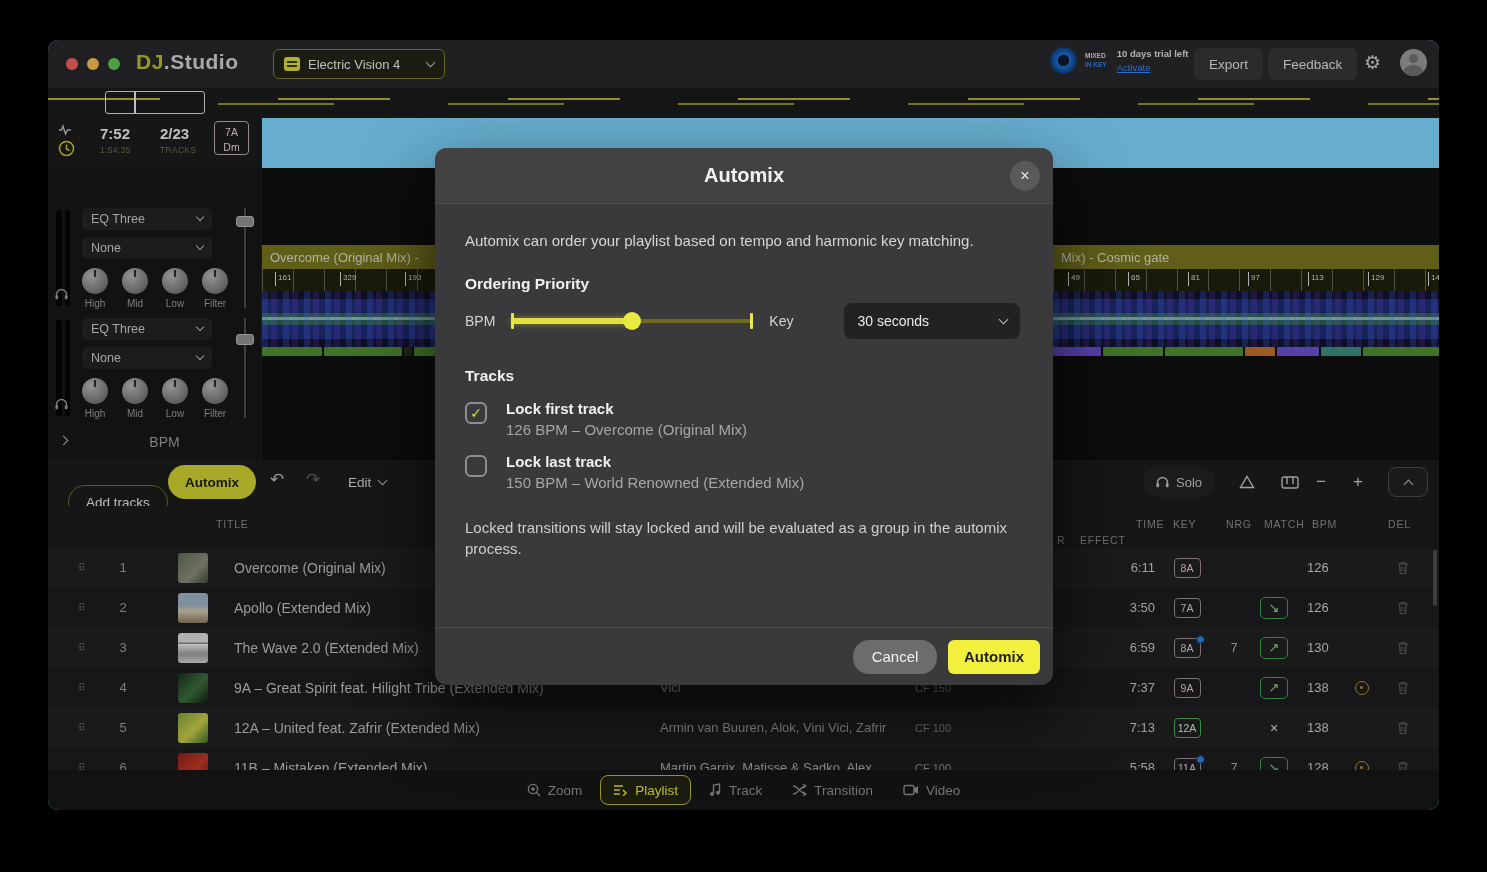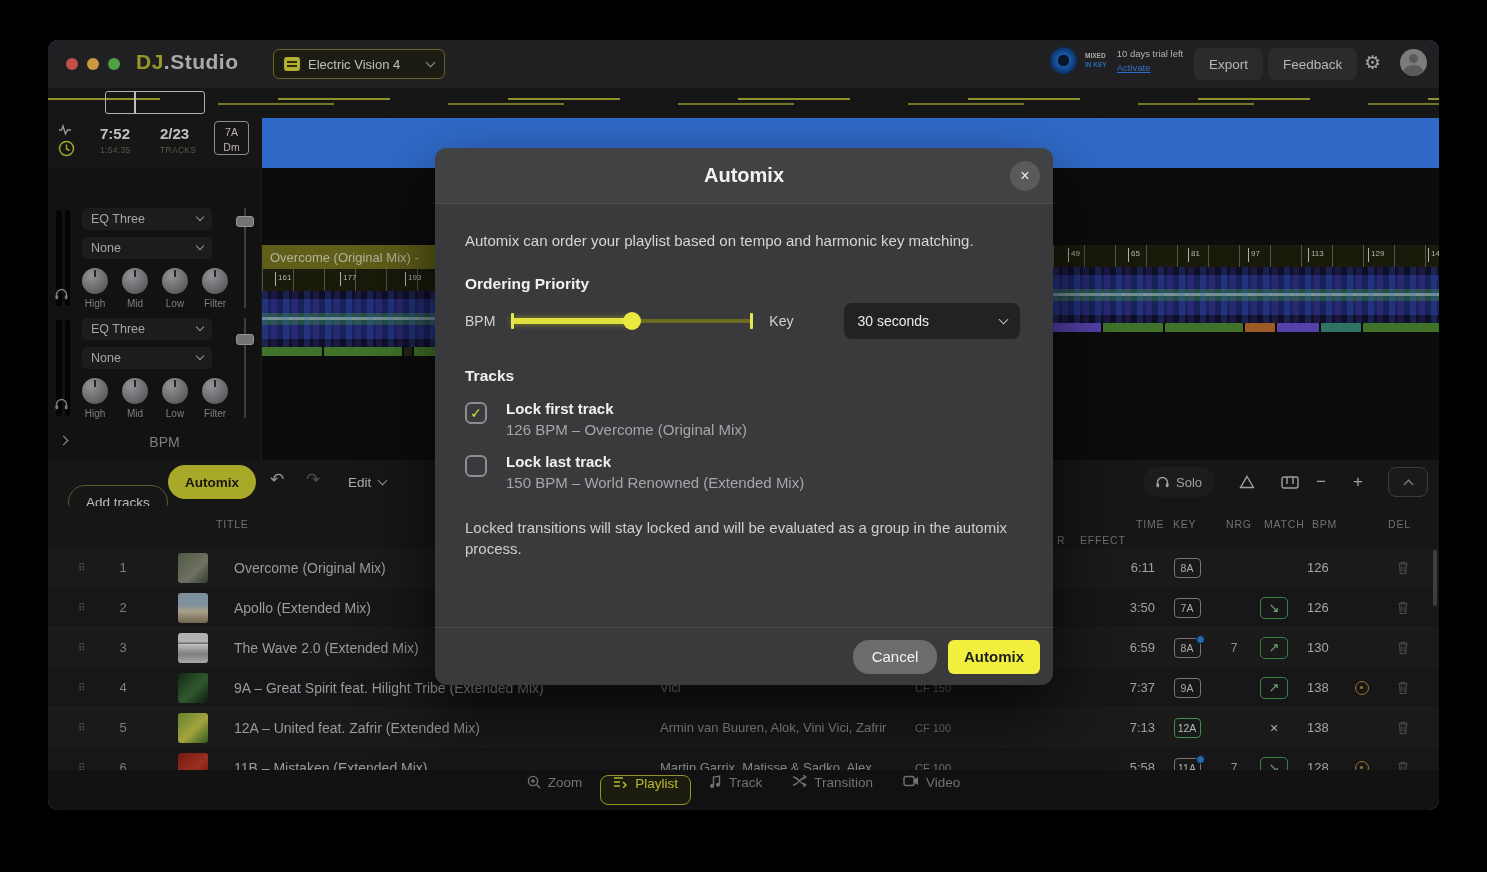--- a/index.html
+++ b/index.html
@@ -1,19 +1,19 @@
 <!DOCTYPE html>
 <html><head>
 <meta charset="utf-8">
 <style>
   * { margin:0; padding:0; box-sizing:border-box; }
   html,body { width:1487px; height:872px; background:#000; overflow:hidden;
     font-family:"Liberation Sans","DejaVu Sans",sans-serif; }
   .window { position:absolute; left:48px; top:40px; width:1391px; height:770px;
-    background:#3b82f6; border-radius:10px; overflow:hidden; }
+    background:#7dd3fc; border-radius:10px; overflow:hidden; }
 
   
   .topbar { position:absolute; left:0; top:0; width:100%; height:48px; background:#28282a; }
   .lights { position:absolute; left:18px; top:18px; display:flex; gap:9px; }
   .light { width:12px; height:12px; border-radius:50%; }
   .l-red{background:#f0605a}.l-yel{background:#f5bd4f}.l-grn{background:#61c454}
   .logo { position:absolute; left:88px; top:10px; font-size:21px; font-weight:bold; letter-spacing:.5px; }
   .logo .dj{color:#b8b832}.logo .studio{color:#cfcfd2}
   .proj { position:absolute; left:225px; top:9px; height:30px; width:172px; border:1px solid #7c7c2e;
     border-radius:6px; background:#232316; display:flex; align-items:center; padding:0 10px; gap:8px; }
@@ -23,21 +23,21 @@
   .chev{width:7px;height:7px;border-right:1.6px solid #b9b9bc;border-bottom:1.6px solid #b9b9bc;transform:rotate(45deg);display:inline-block;margin-top:-4px;}
   .toggle{position:absolute;left:605px;top:9px;display:flex;gap:14px;}
   .tg{height:30px;border-radius:7px;display:flex;align-items:center;gap:7px;padding:0 13px;font-size:13.5px;}
   .tg-carousel{color:#9a9a9e;background:#232325;}
   .tg-studio{color:#e3e339;border:1px solid #b9b932;background:#232314;}
   .brand{position:absolute;left:1002px;top:7px;display:flex;gap:8px;align-items:center;}
   .mik{width:27px;height:27px;border-radius:50%;background:radial-gradient(circle,#0a1c30 28%,#1e6fd0 32%,#0d3c78 70%);}
   .brand-txt{font-size:6.5px;line-height:1.3;}
   .brand-txt .b1{color:#cfcfcf;font-weight:bold;}.brand-txt .b2{color:#2f7fd4;font-weight:bold;}
   .trial{font-size:9.5px;line-height:1.45;margin-left:2px;}
-  .trial .t1{color:#d8d8d8;}
+  .trial .t1{color:#d8d8d8;font-weight:bold;}
   .trial .t2{color:#3b82f6;text-decoration:underline;cursor:pointer;}
   .btn-dark{position:absolute;top:8px;height:32px;border-radius:7px;background:#353537;color:#dededf;
     font-size:13.5px;display:flex;align-items:center;padding:0 15px;}
   .gear{position:absolute;left:1316px;top:11px;font-size:19px;color:#c9c9cc;}
   .avatar{position:absolute;left:1352px;top:9px;width:27px;height:27px;border-radius:50%;background:#98989c;overflow:hidden;}
   .avatar:before{content:'';position:absolute;left:9px;top:5px;width:9px;height:9px;border-radius:50%;background:#6e6e72;}
   .avatar:after{content:'';position:absolute;left:4px;top:16px;width:19px;height:12px;border-radius:50%;background:#6e6e72;}
 
   
   .overview{position:absolute;left:0;top:48px;width:100%;height:30px;background:#1b1b1d;}
@@ -140,21 +140,21 @@
   .match-x{color:#d8d8da;font-size:14px;}
   .c-bpm{width:50px;font-size:13px;color:#c9c9cc;padding-left:8px;}
   .c-flag{width:26px;display:flex;justify-content:center;}
   .flagring{width:14px;height:14px;border:1.5px solid #b8922e;border-radius:50%;position:relative;}
   .flagring:after{content:'';position:absolute;left:4px;top:4px;width:3px;height:3px;background:#b8922e;border-radius:50%;}
   .c-del{width:56px;display:flex;justify-content:center;opacity:.55;}
   .scrollthumb{position:absolute;right:2px;top:510px;width:4px;height:56px;background:#4c4c50;border-radius:2px;}
 
   
   .bottomnav{position:absolute;left:0;top:730px;width:100%;height:40px;background:#161618;display:flex;justify-content:center;align-items:center;gap:6px;}
-  .bn{display:flex;gap:7px;color:#8e8e92;font-size:13.5px;height:30px;padding:0 12px;border-radius:8px;}
+  .bn{display:flex;align-items:center;gap:7px;color:#8e8e92;font-size:13.5px;height:30px;padding:0 12px;border-radius:8px;}
   .bn.active{border:1px solid #b9b932;color:#e3e339;background:#232314;}
   .bn svg{display:block;}
 
   
   .backdrop{position:absolute;inset:0;background:rgba(0,0,0,.18);z-index:40;}
   .modal{position:absolute;left:435px;top:148px;width:618px;height:537px;z-index:50;border-radius:12px;
     background:#3a3a3c;box-shadow:0 30px 70px rgba(0,0,0,.65);overflow:hidden;}
   .m-head{height:56px;background:#424245;border-bottom:1px solid #4e4e50;position:relative;display:flex;align-items:center;justify-content:center;}
   .m-title{font-size:20px;font-weight:bold;color:#f2f2f4;}
   .m-close{position:absolute;right:13px;top:13px;width:30px;height:30px;border-radius:50%;background:#5a5a5c;
@@ -309,35 +309,36 @@
       <span class="chev"></span>
       <span class="bpm-lab">BPM</span>
     </div>
   </div>
 
   <div class="arr">
     <div class="trk" style="left:0;width:791px">
       <div class="trk-title">Overcome (Original Mix) -</div>
       <div class="trk-beats">
         <span class="beat" style="left:13px">161</span>
-        <span class="beat" style="left:78px">177</span>
+        <span class="beat" style="left:78px">329</span>
         <span class="beat" style="left:143px">193</span>
       </div>
       <div class="trk-wave"></div>
       <div class="trk-seg">
         <i class="sg-g" style="width:60px"></i>
           <i class="sg-g" style="width:78px"></i>
           <i class="sg-d" style="width:8px"></i>
           <i class="sg-g" style="width:50px"></i>
           <i class="sg-p" style="width:56px"></i>
           <i class="sg-o" style="width:28px"></i>
           <i class="sg-g" style="flex:1"></i>
       </div>
     </div>
     <div class="trk" style="left:791px;width:386px">
+      <div class="trk-title">Mix) - Cosmic gate</div>
       <div class="trk-beats">
         <span class="beat" style="left:15px">49</span>
         <span class="beat" style="left:75px">65</span>
         <span class="beat" style="left:135px">81</span>
         <span class="beat" style="left:195px">97</span>
         <span class="beat" style="left:255px">113</span>
         <span class="beat" style="left:315px">129</span>
         <span class="beat" style="left:375px">145</span>
       </div>
       <div class="trk-wave"></div>

